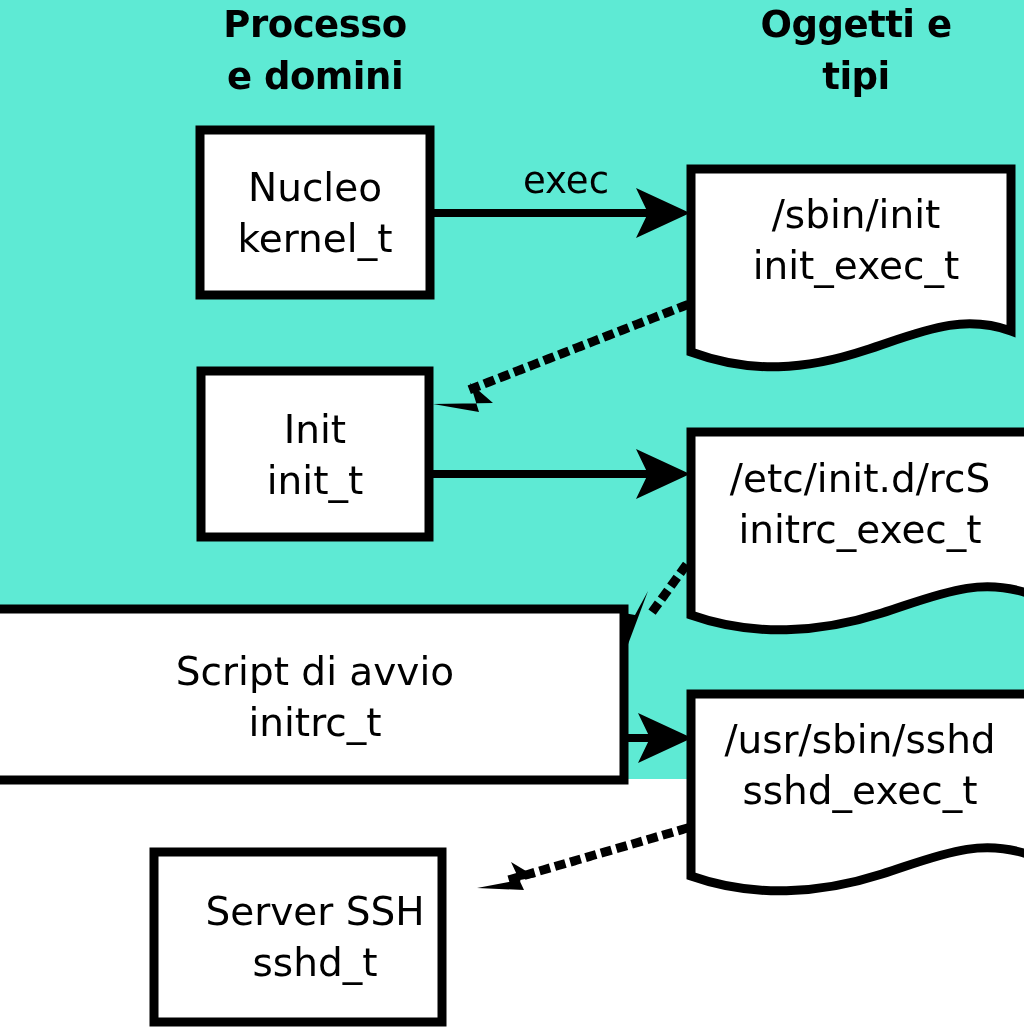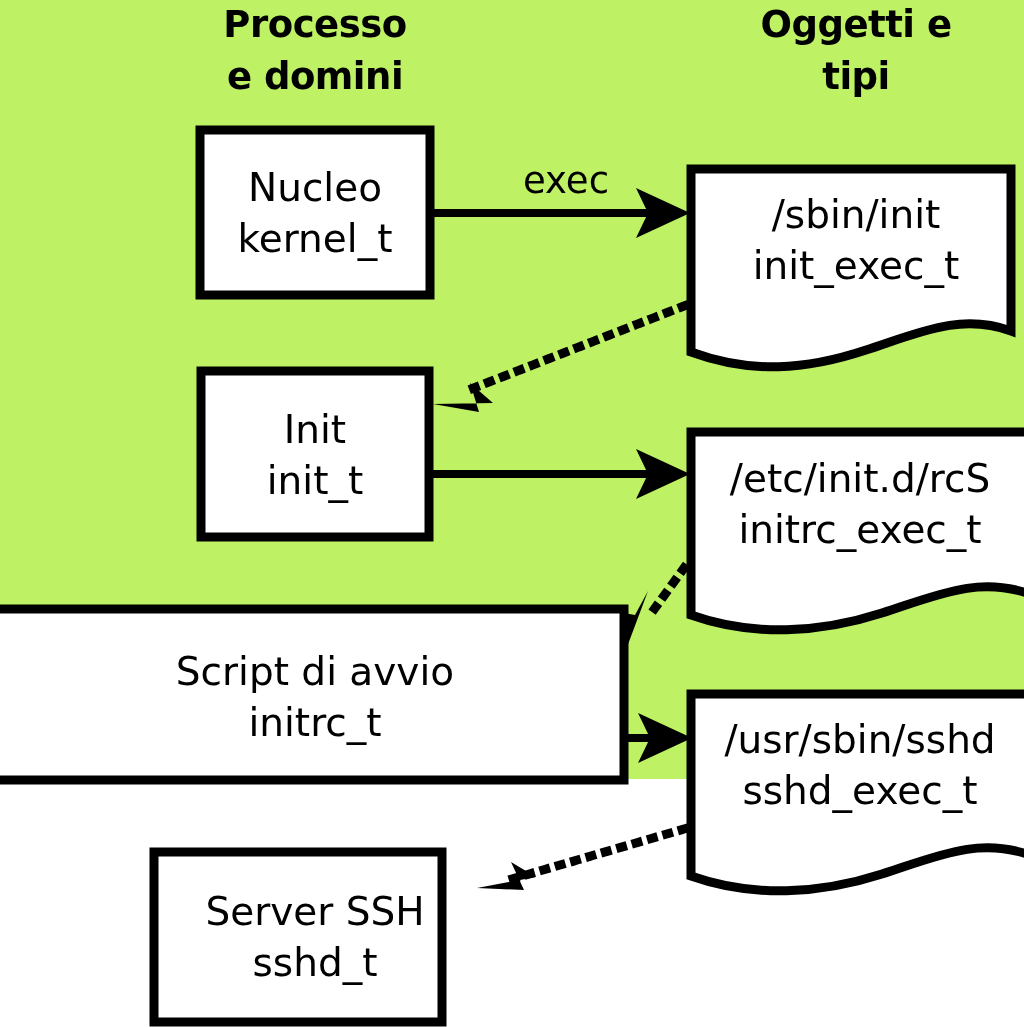--- a/index.html
+++ b/index.html
@@ -12,21 +12,21 @@
     width: 1024px;
     height: 1027px;
     overflow: hidden;
     font-family: "Liberation Sans", sans-serif;
     color: #000000;
   }
   #canvas {
     position: relative;
     width: 1024px;
     height: 779px;
-    background: #bef264;
+    background: #5eead4;
   }
   svg.diagram {
     position: absolute;
     top: 0;
     left: 0;
     width: 1024px;
     height: 1027px;
     display: block;
   }
   .col-header {

